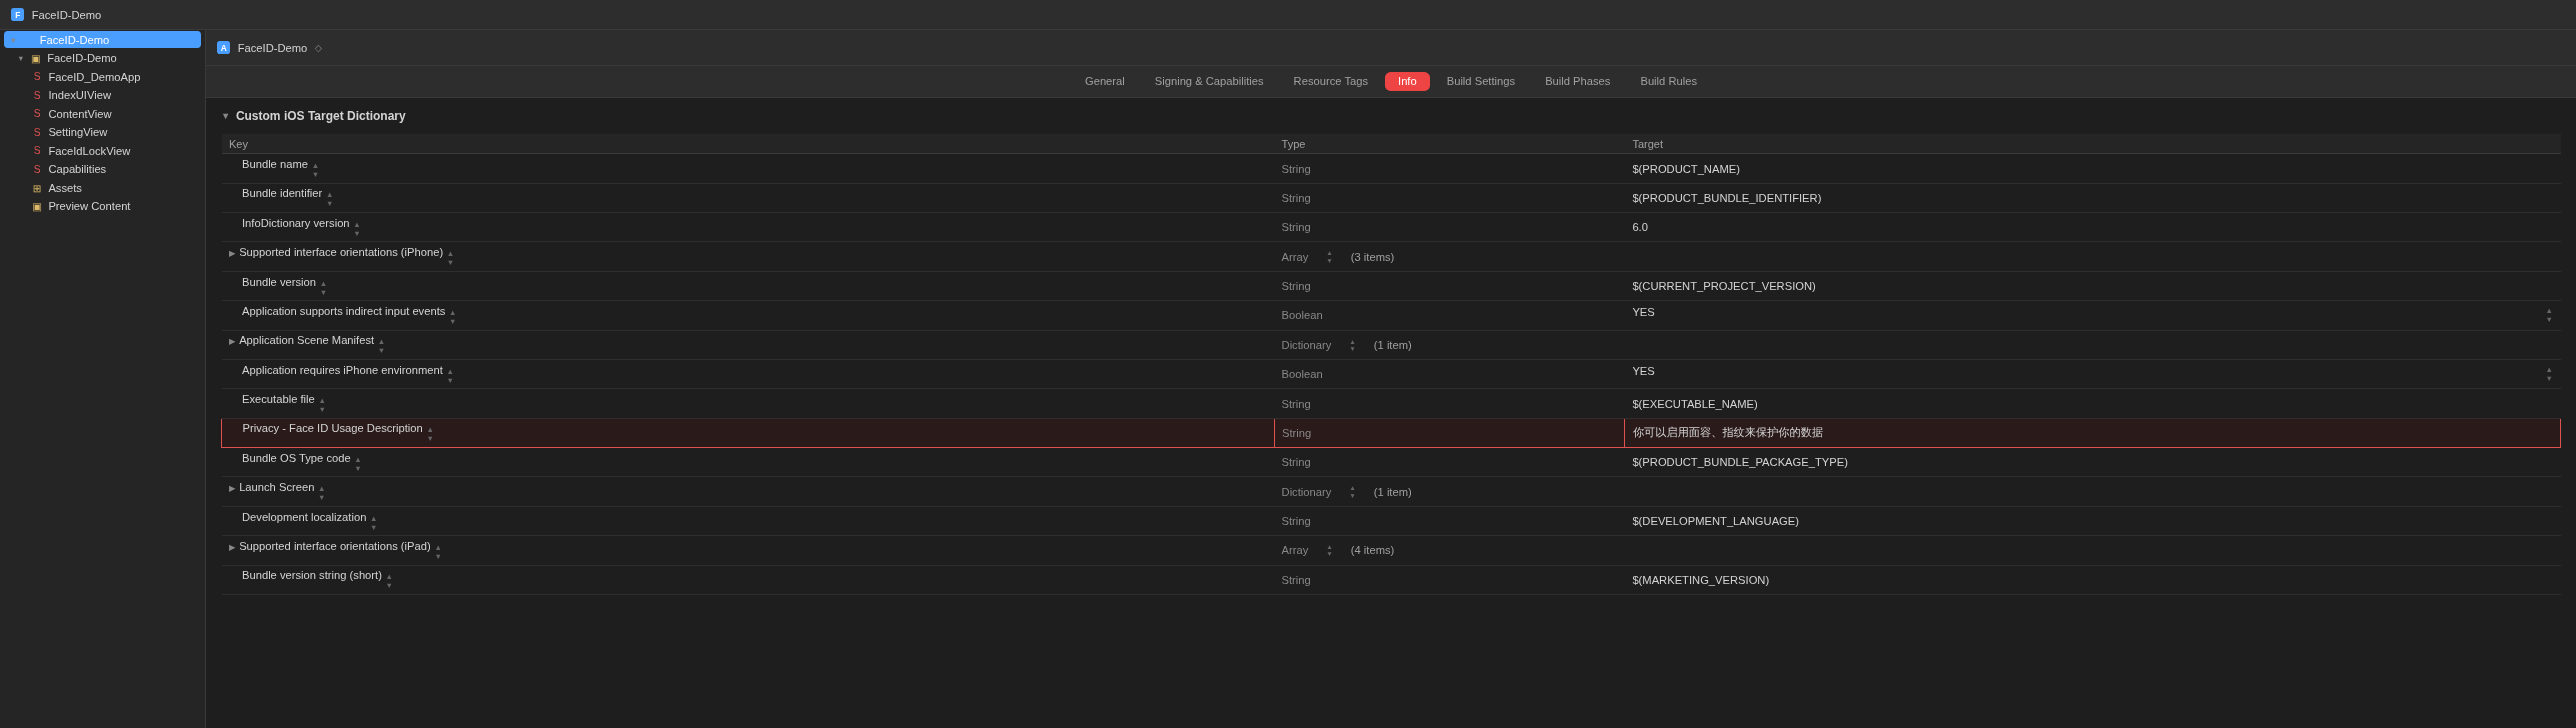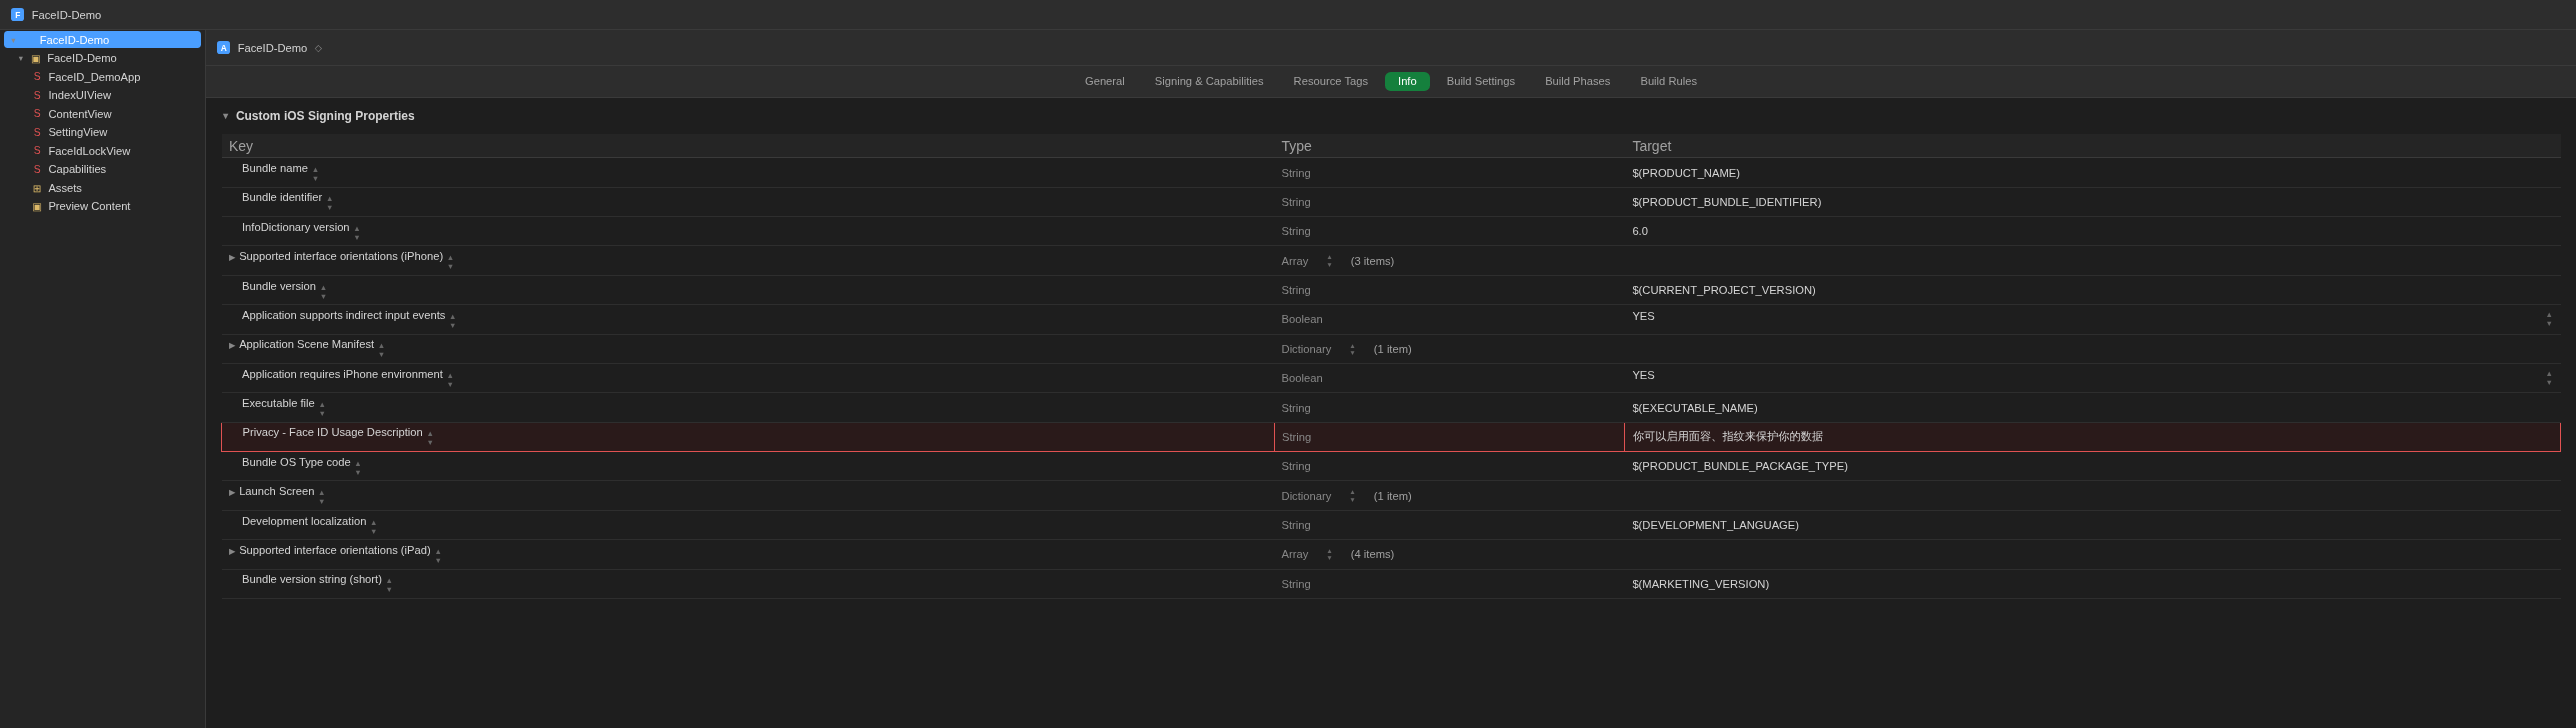--- a/index.html
+++ b/index.html
@@ -132,21 +132,21 @@
     .tab {
       padding: 3.7px 13px;
       border-radius: 5.6px;
       font-size: 11.2px;
       cursor: pointer;
       color: #a0a0a0;
       border: none;
       background: transparent;
     }
     .tab.active {
-      background: #15803d;
+      background: #ef4444;
       color: white;
     }
 
     
     .main-content {
       flex: 1;
       overflow-y: auto;
       padding: 11.2px 15px;
       background: #1e1e1e;
     }
@@ -167,21 +167,21 @@
     .prop-table {
       width: 100%;
       border-collapse: collapse;
     }
     .prop-table th {
       text-align: left;
       padding: 3.7px 7.5px;
       border-bottom: 0.9px solid #3a3a3a;
       color: #a0a0a0;
       font-weight: 500;
-      font-size: 14px;
+      font-size: 11px;
       background: #252525;
     }
     .prop-table td {
       padding: 3.7px 7.5px;
       border-bottom: 0.9px solid #2e2e2e;
       font-size: 11.2px;
       vertical-align: middle;
     }
     .highlighted-row td {
       border: 0.9px solid #e05252 !important;
@@ -300,21 +300,21 @@
         <button class="tab ">Resource Tags</button>
         <button class="tab active">Info</button>
         <button class="tab ">Build Settings</button>
         <button class="tab ">Build Phases</button>
         <button class="tab ">Build Rules</button>
       </div>
 
     <div class="main-content">
       <div class="section-header">
         <span class="section-chevron">▼</span>
-        <span>Custom iOS Signing Properties</span>
+        <span>Custom iOS Target Dictionary</span>
       </div>
       <table class="prop-table">
         <thead>
           <tr>
             <th class="key-col">Key</th>
             <th class="type-col">Type</th>
             <th class="value-col">Target</th>
           </tr>
         </thead>
         <tbody id="prop-tbody">

